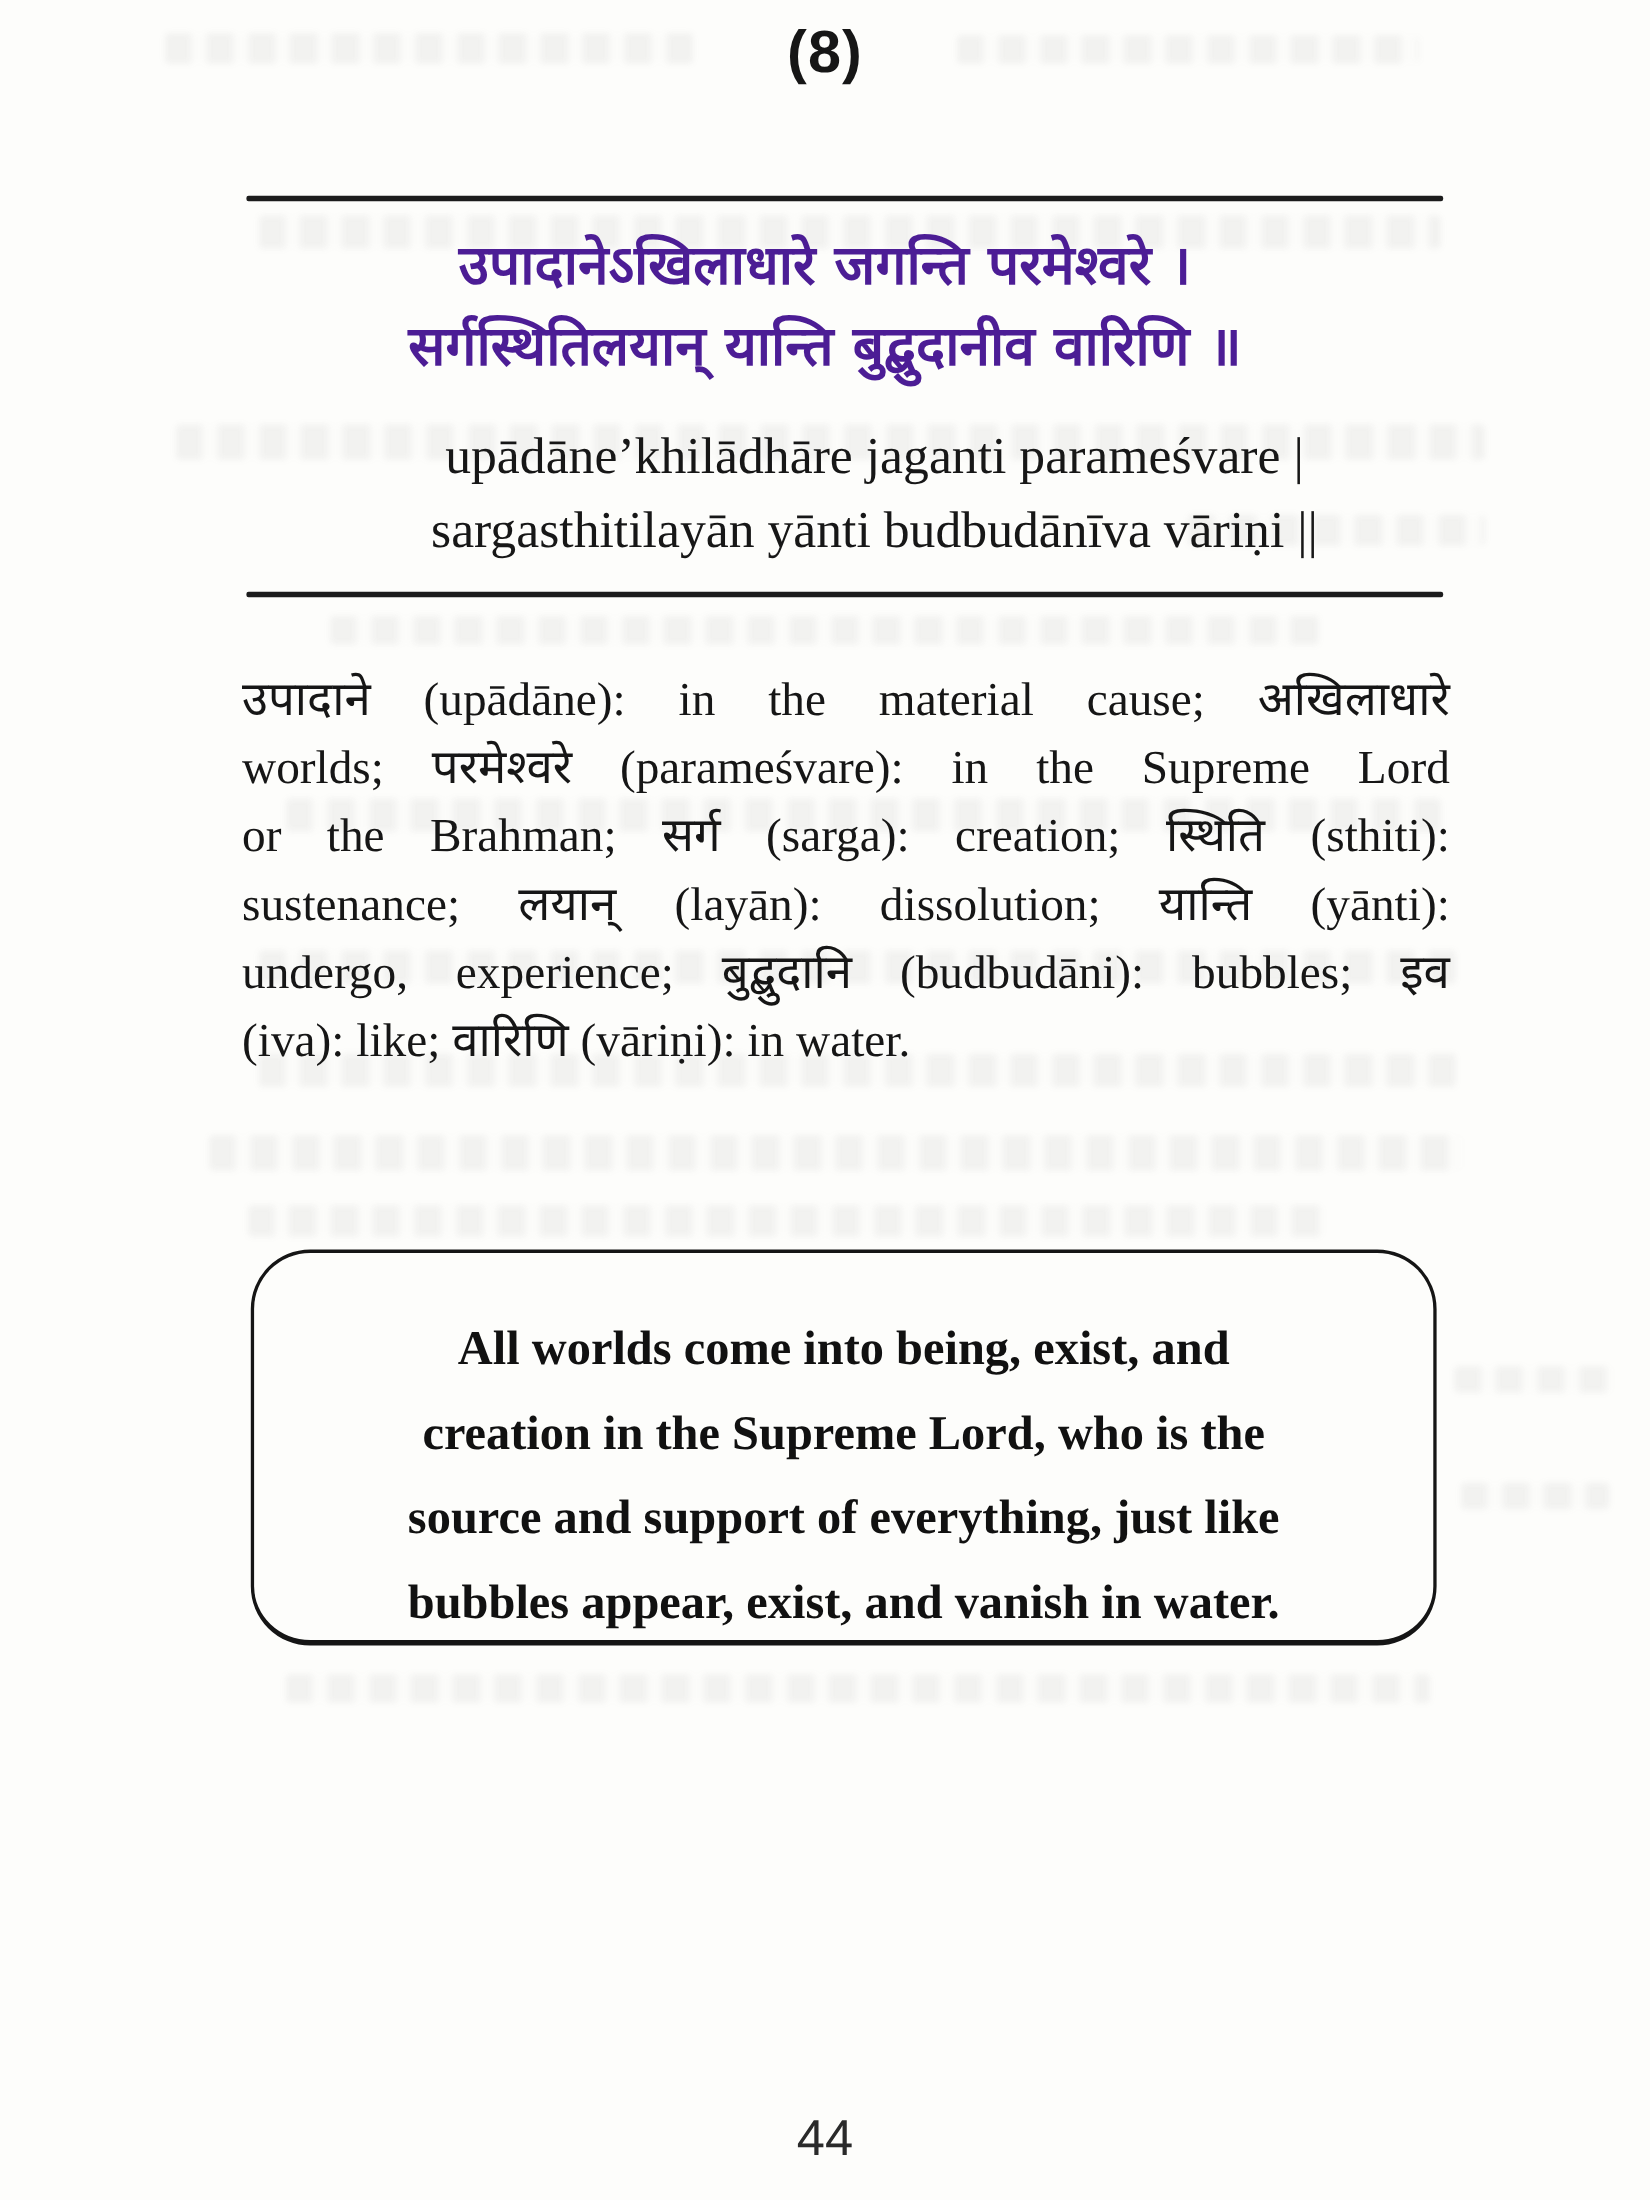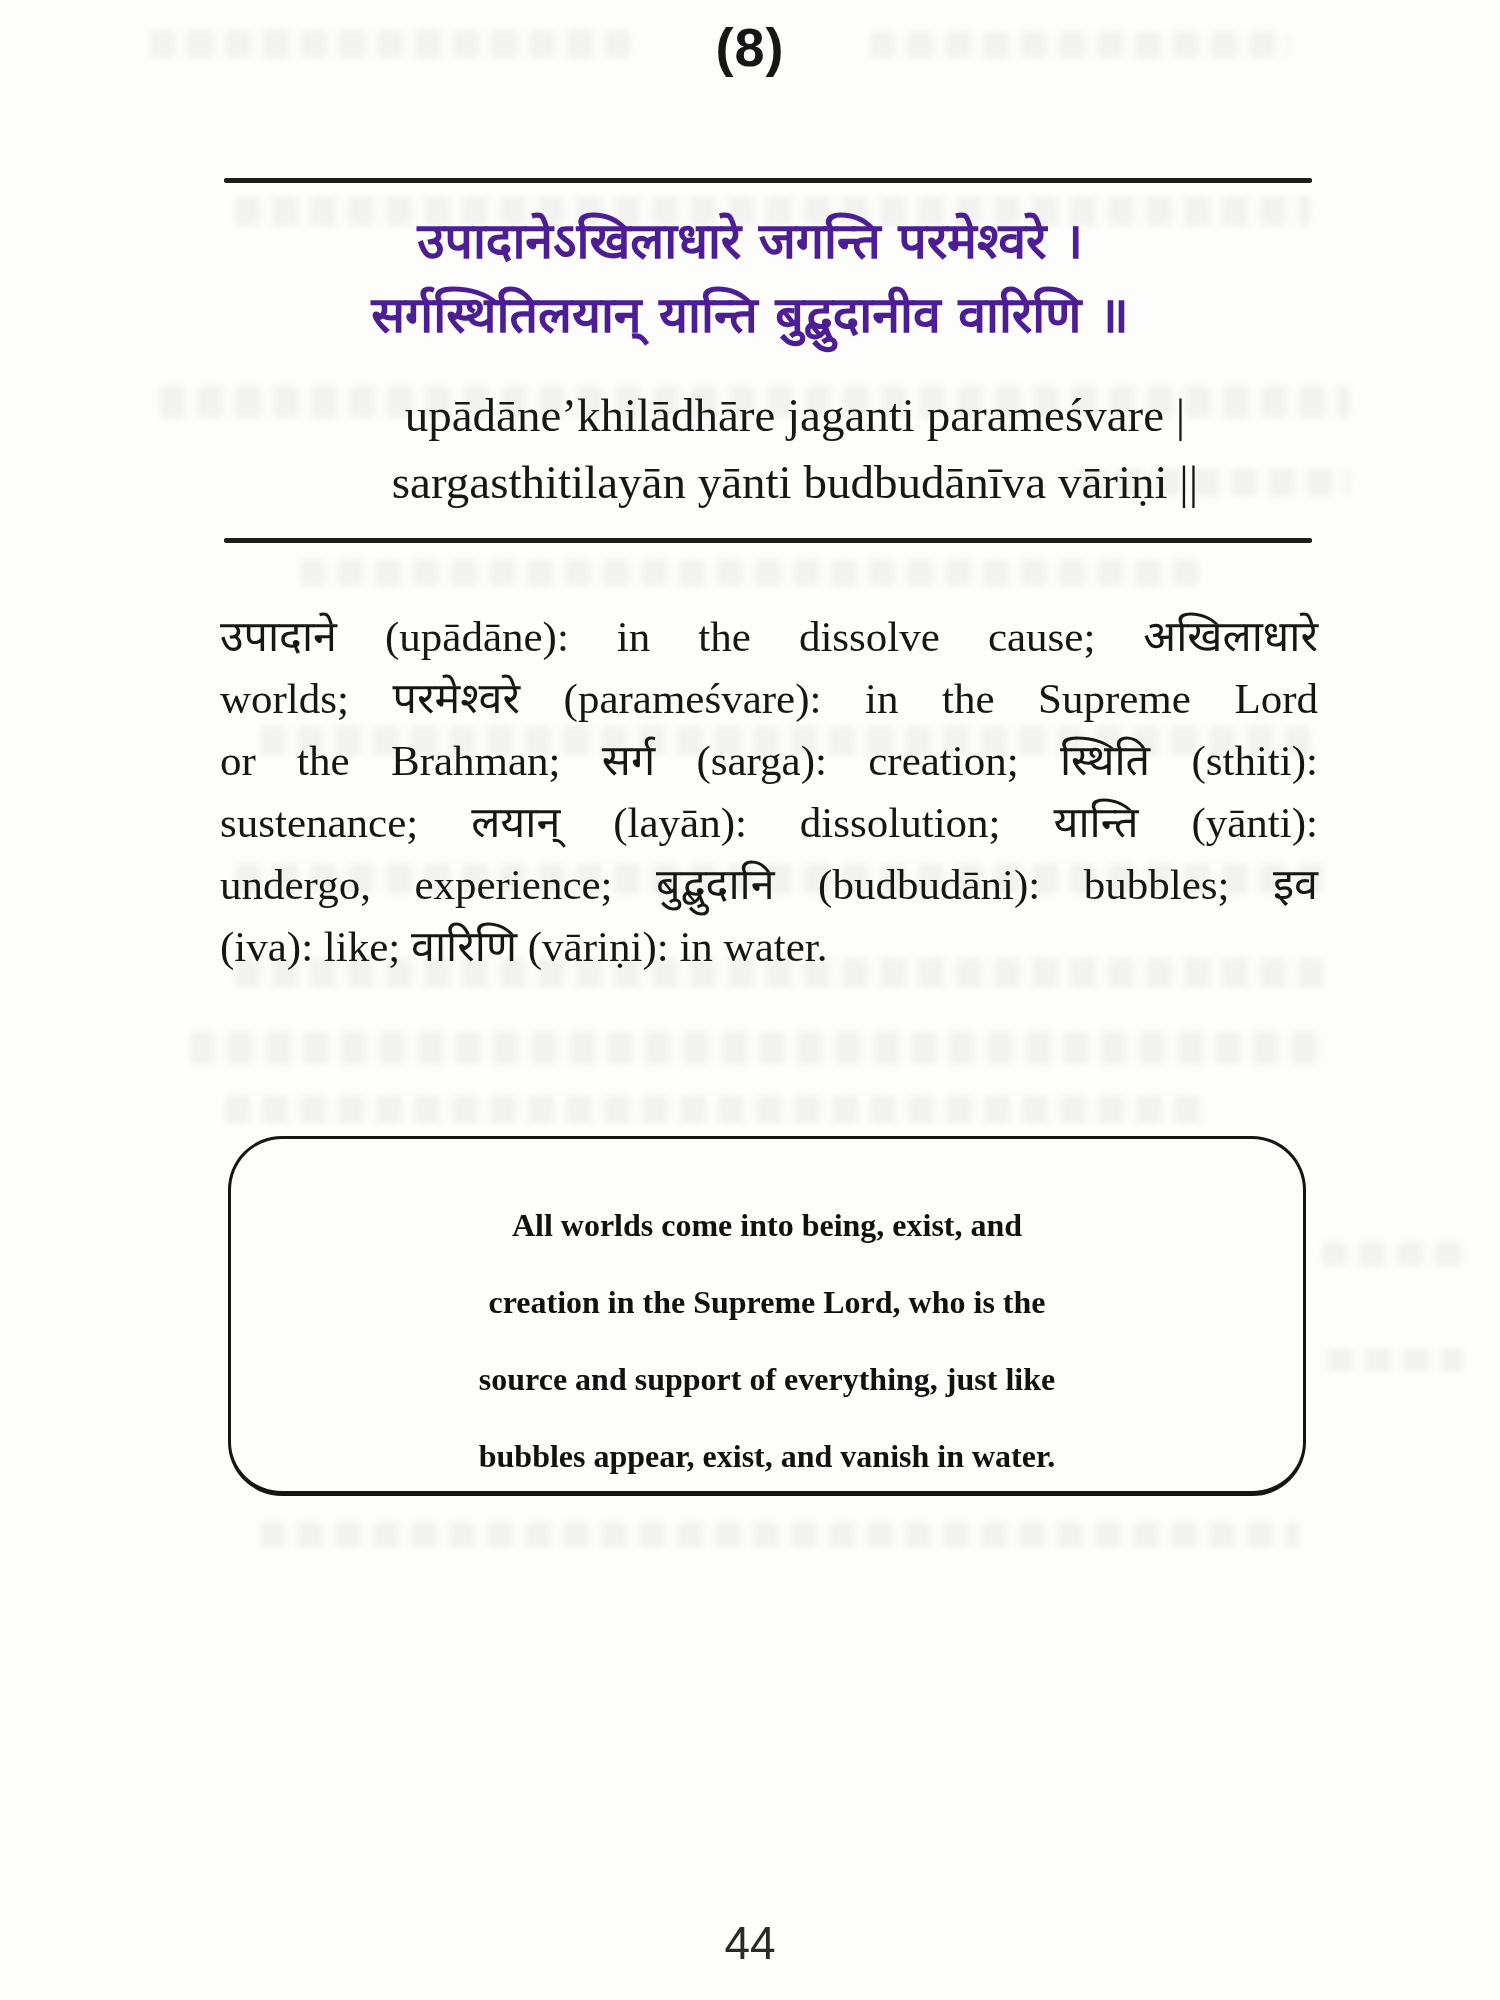--- a/index.html
+++ b/index.html
@@ -80,21 +80,21 @@
     position:absolute;left:228px;top:1136px;width:1078px;height:360px;
     border:3px solid #151515;
     border-bottom-width:5px;
     border-radius:54px;
     box-sizing:border-box;
   }
   .translation-text{
     position:absolute;top:48px;left:30px;right:30px;
     text-align:center;
     font-weight:700;
-    font-size:32px;
+    font-size:44px;
     line-height:77px;
     color:#111;
   }
 
   
   .page-number{
     position:absolute;top:1916px;left:0;width:100%;
     text-align:center;
     font-family:"Liberation Sans","DejaVu Sans",sans-serif;
     font-size:46px;
@@ -143,21 +143,21 @@
   </div>
 
   <div class="transliteration">
     <div>upādāne’khilādhāre jaganti parameśvare |</div>
     <div>sargasthitilayān yānti budbudānīva vāriṇi ||</div>
   </div>
 
   <div class="rule rule-bottom"></div>
 
   <div class="meanings">
-    <div class="jline">उपादाने (upādāne): in the dissolve cause; अखिलाधारे</div>
+    <div class="jline">उपादाने (upādāne): in the material cause; अखिलाधारे</div>
     <div class="jline">worlds; परमेश्वरे (parameśvare): in the Supreme Lord</div>
     <div class="jline">or the Brahman; सर्ग (sarga): creation; स्थिति (sthiti):</div>
     <div class="jline">sustenance; लयान् (layān): dissolution; यान्ति (yānti):</div>
     <div class="jline">undergo, experience; बुद्बुदानि (budbudāni): bubbles; इव</div>
     <div class="jline jline-last">(iva): like; वारिणि (vāriṇi): in water.</div>
   </div>
 
   <div class="translation-box">
     <div class="translation-text">
       <div>All worlds come into being, exist, and</div>

